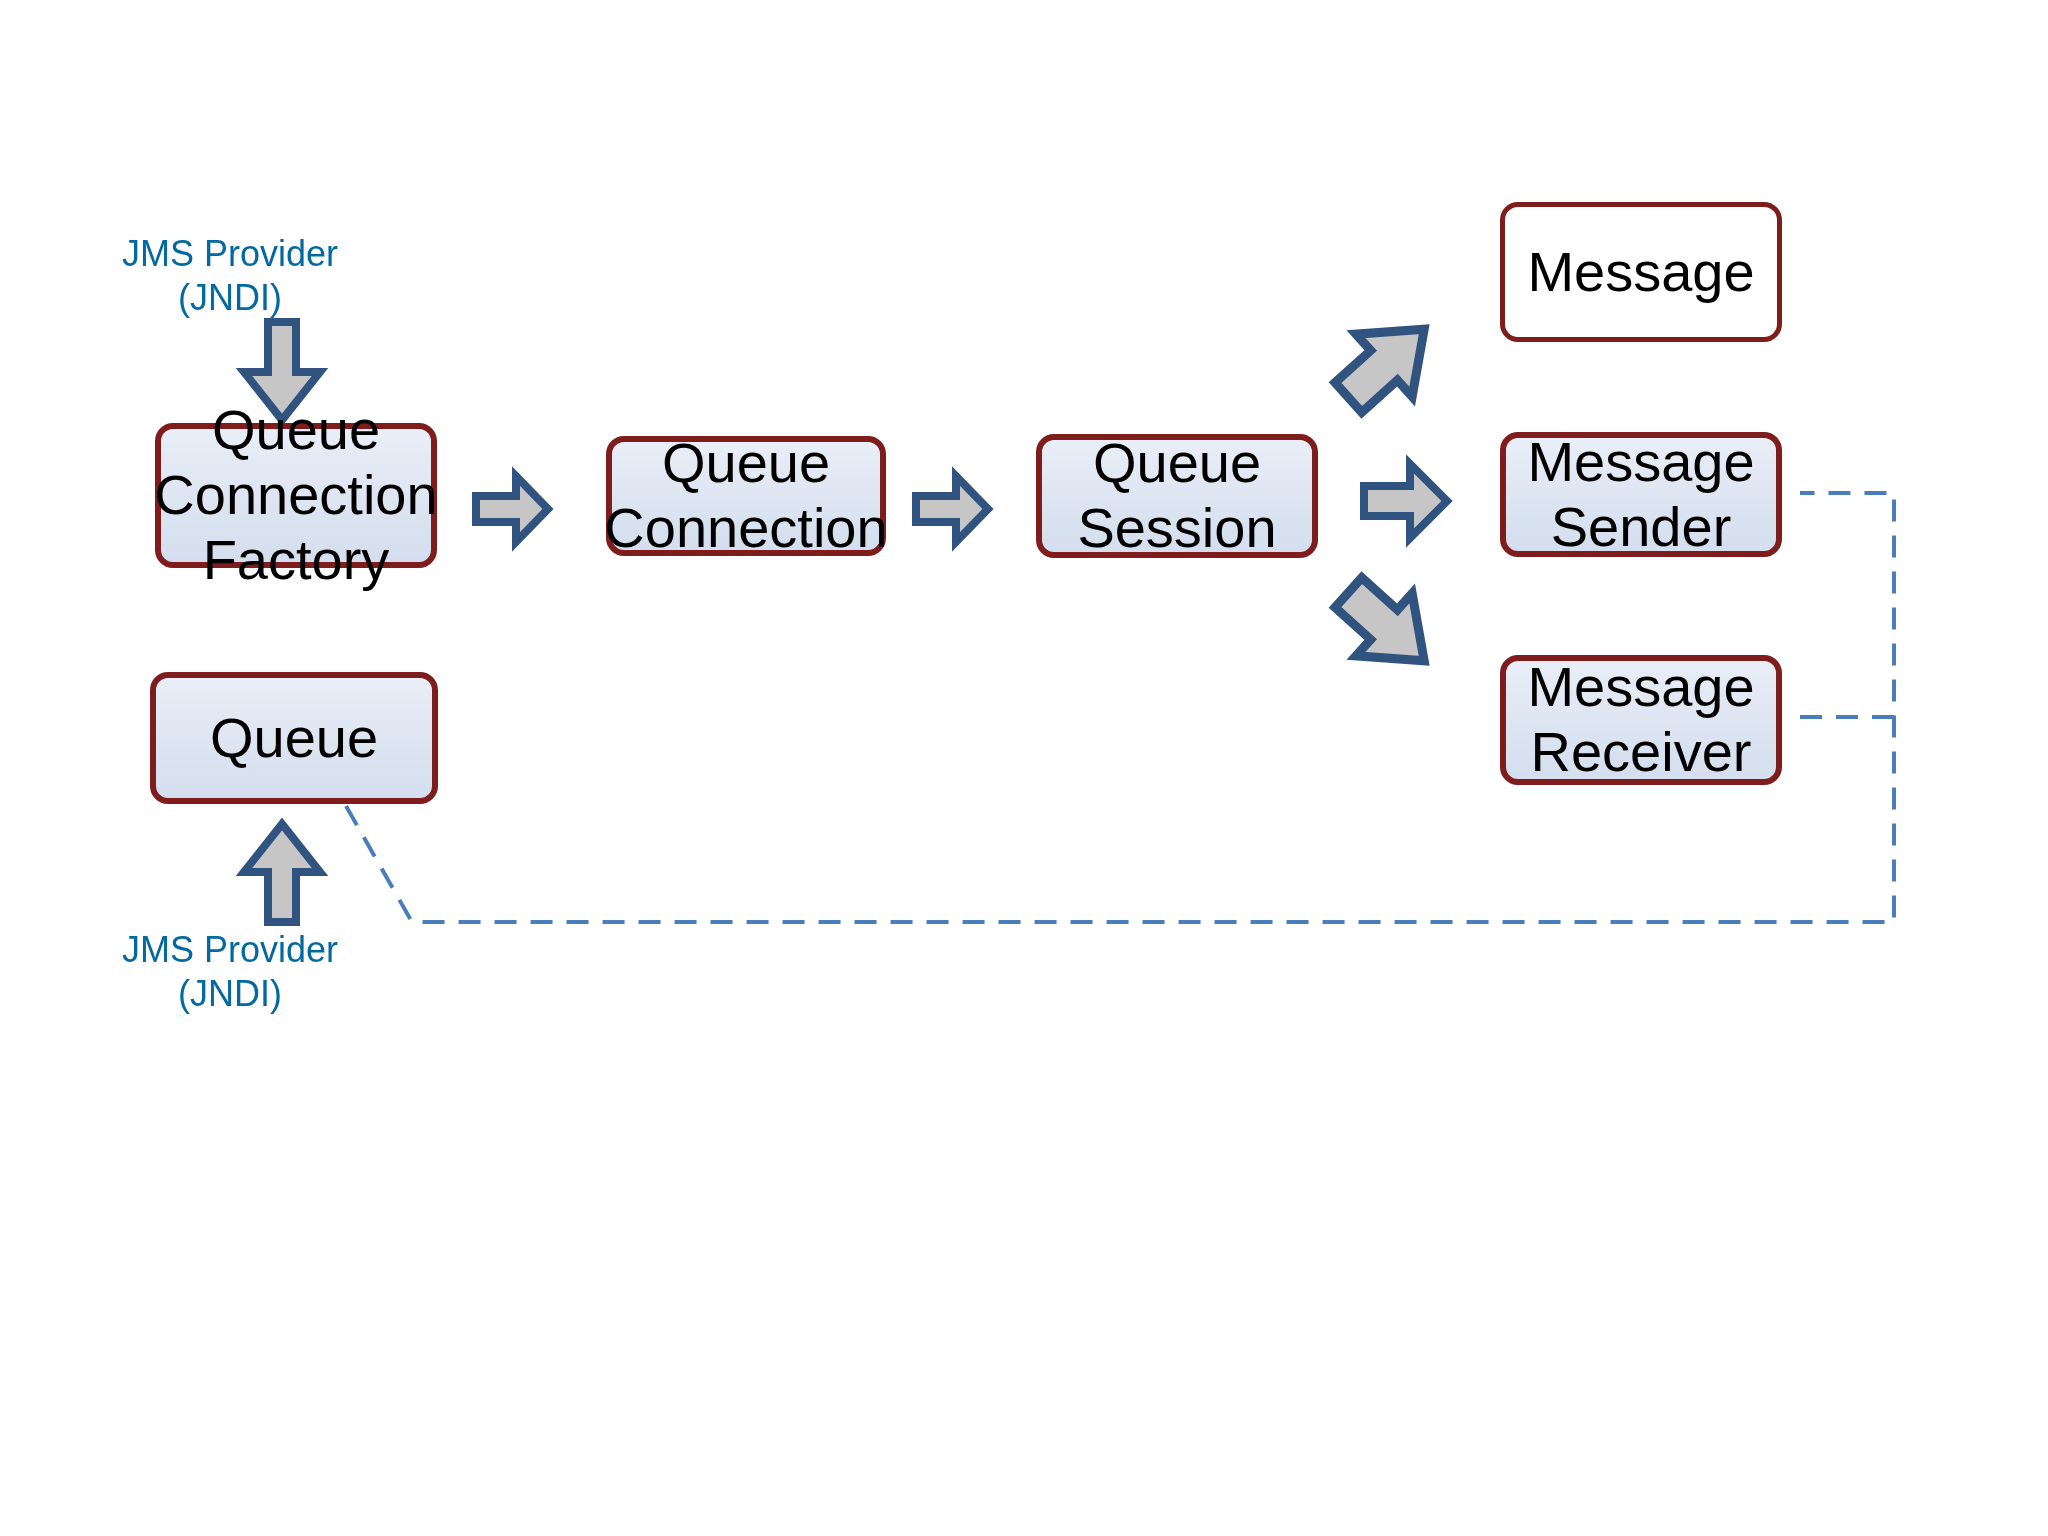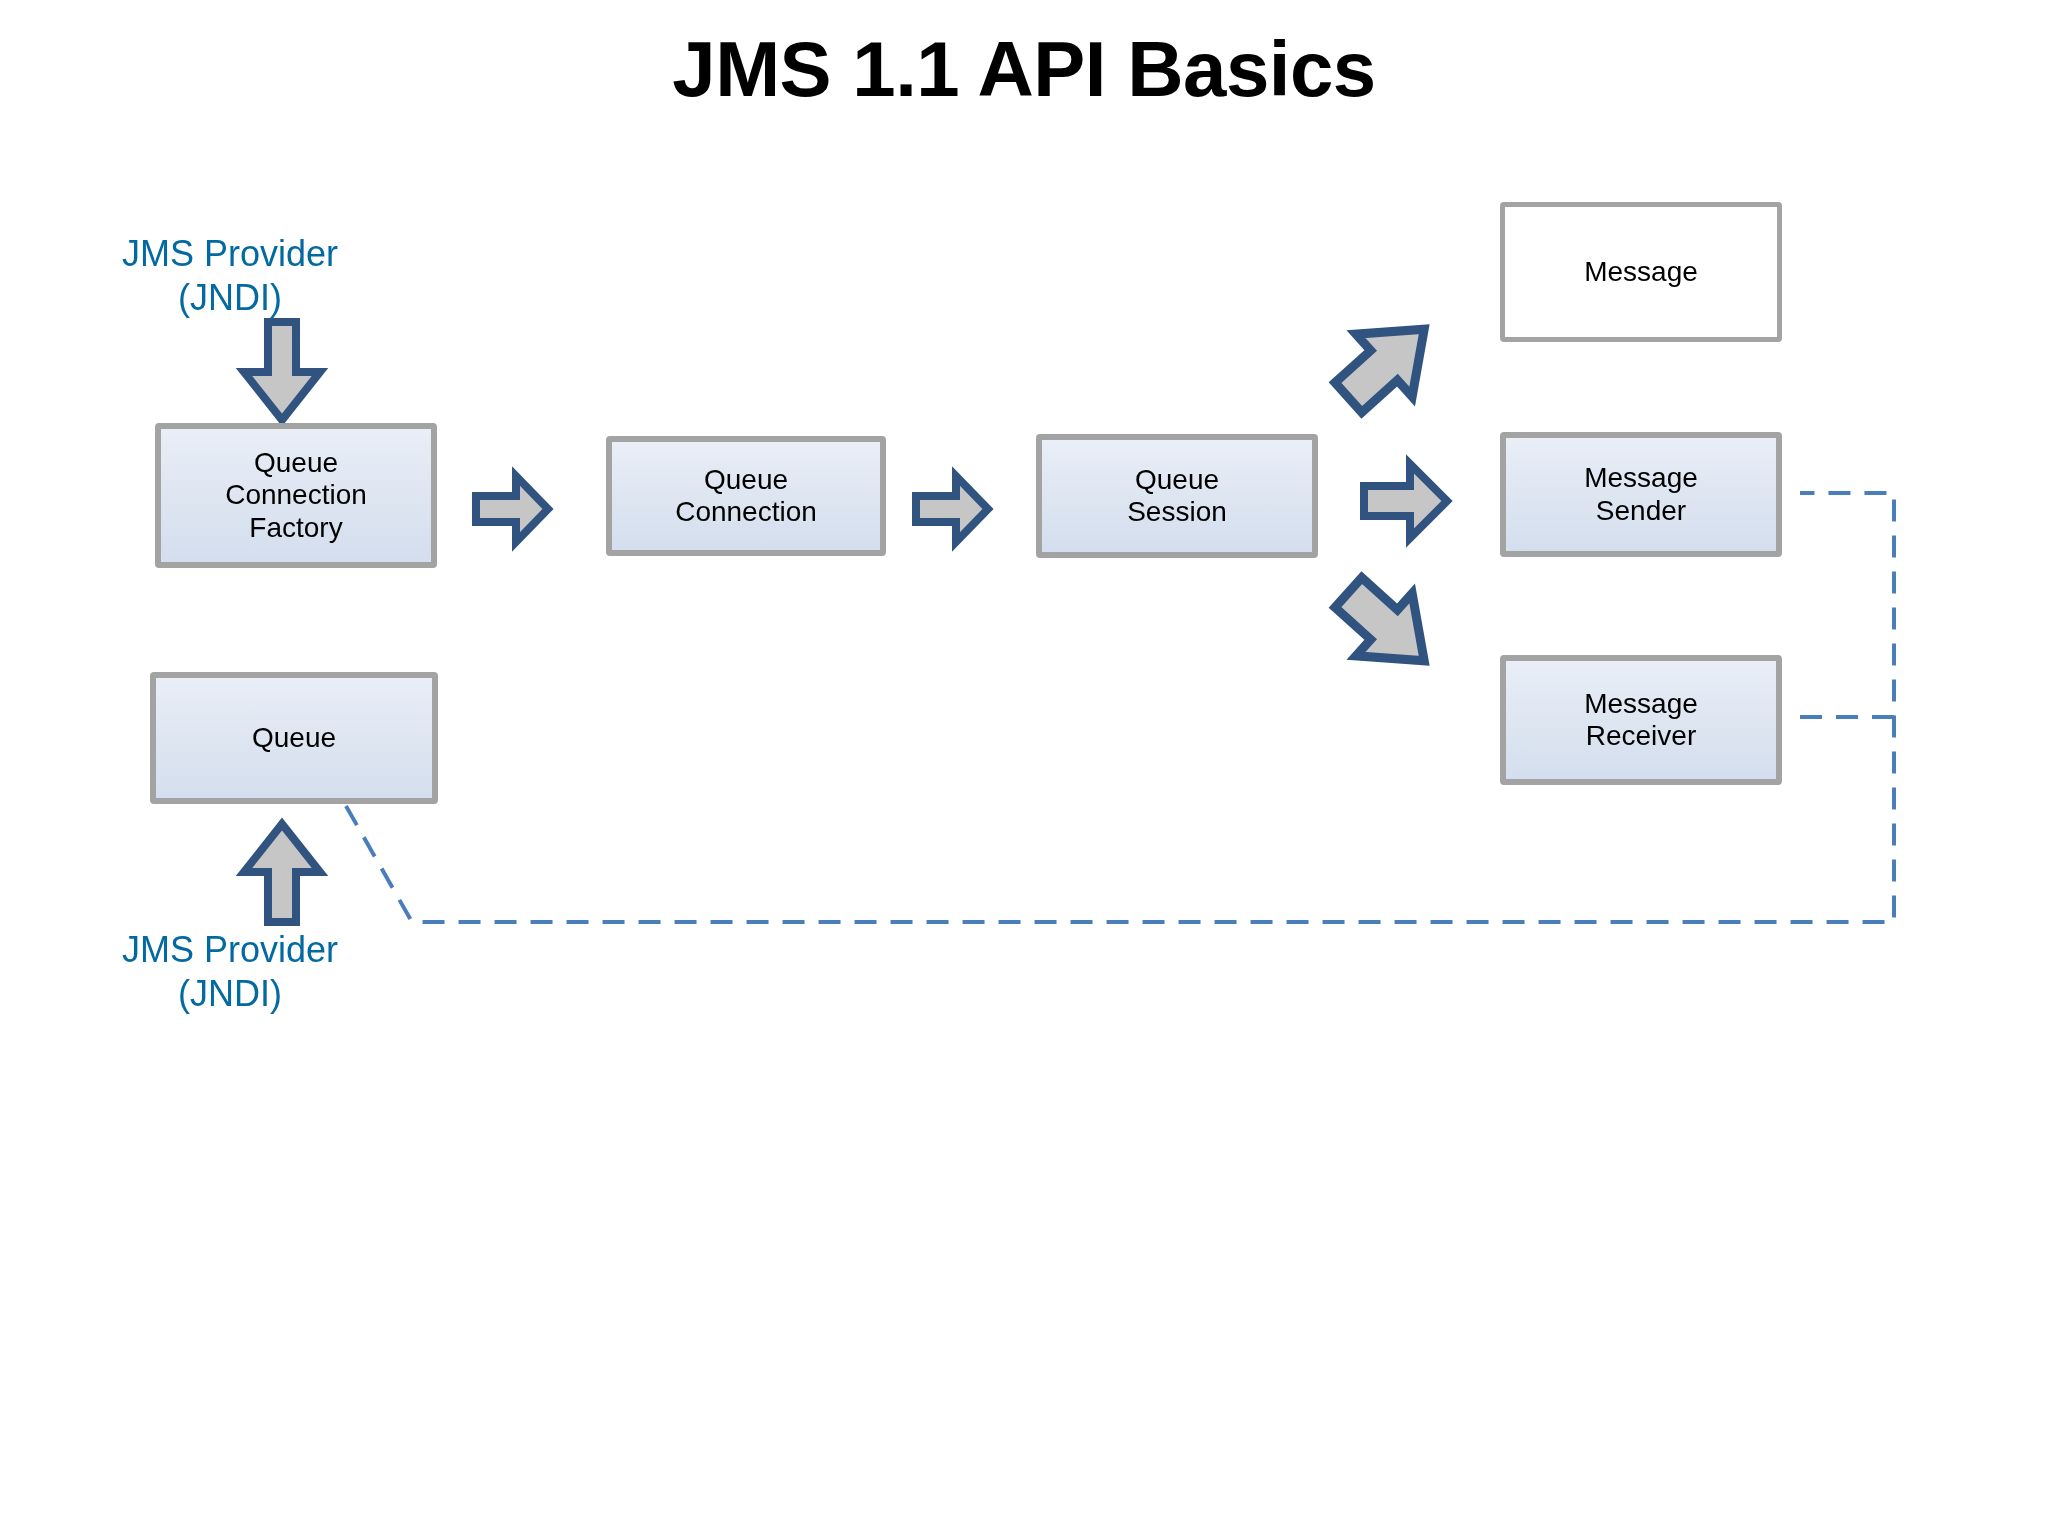--- a/index.html
+++ b/index.html
@@ -33,28 +33,28 @@
     letter-spacing: -0.5px;
     line-height: 1.0;
     color: #000000;
     white-space: pre;
   }
 
   
   .node {
     position: absolute;
     box-sizing: border-box;
-    border: 6px solid #a3a3a3;
-    border-radius: 4px;
+    border: 6px solid #7f1d1d;
+    border-radius: 18px;
     background: linear-gradient(to bottom, #e9eef7 0%, #dde5f1 55%, #d4deee 100%);
     display: flex;
     align-items: center;
     justify-content: center;
     text-align: center;
-    font-size: 28px;
+    font-size: 56px;
     line-height: 1.16;
     color: #000000;
     white-space: pre-line;
   }
   .node.plain {
     background: #ffffff;
     border-width: 5px;
   }
 
   
@@ -81,21 +81,20 @@
     width: 2048px;
     height: 1536px;
     pointer-events: none;
   }
 </style>
 </head>
 <body>
 
 <div id="canvas">
 
-  <div class="title">JMS 1.1 API Basics</div>
 
   <svg id="connectors" viewBox="0 0 2048 1536" width="2048" height="1536" xmlns="http://www.w3.org/2000/svg">
 
     <g>
       <path d="M 346 806 L 412 922 L 1894 922 L 1894 493 L 1800 493" fill="none" stroke="#4a7ebb" stroke-width="4" stroke-dasharray="22 14" stroke-linecap="butt"></path>
 
       <path d="M 1894 717 L 1800 717" fill="none" stroke="#4a7ebb" stroke-width="4" stroke-dasharray="22 14" stroke-linecap="butt"></path>
     </g>
 
     <g>

